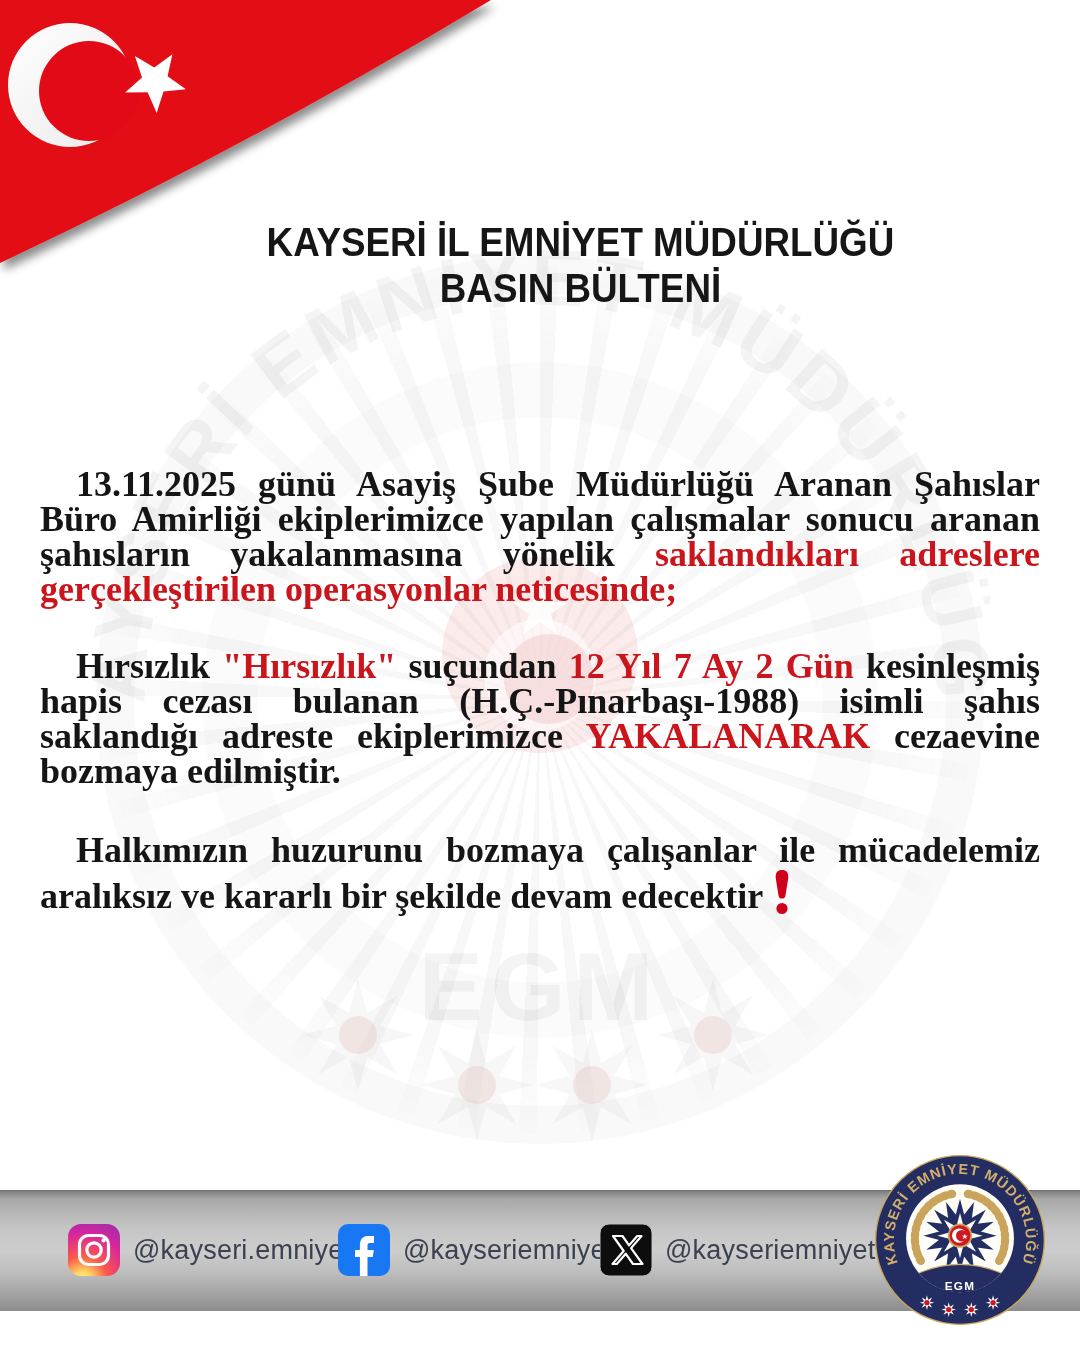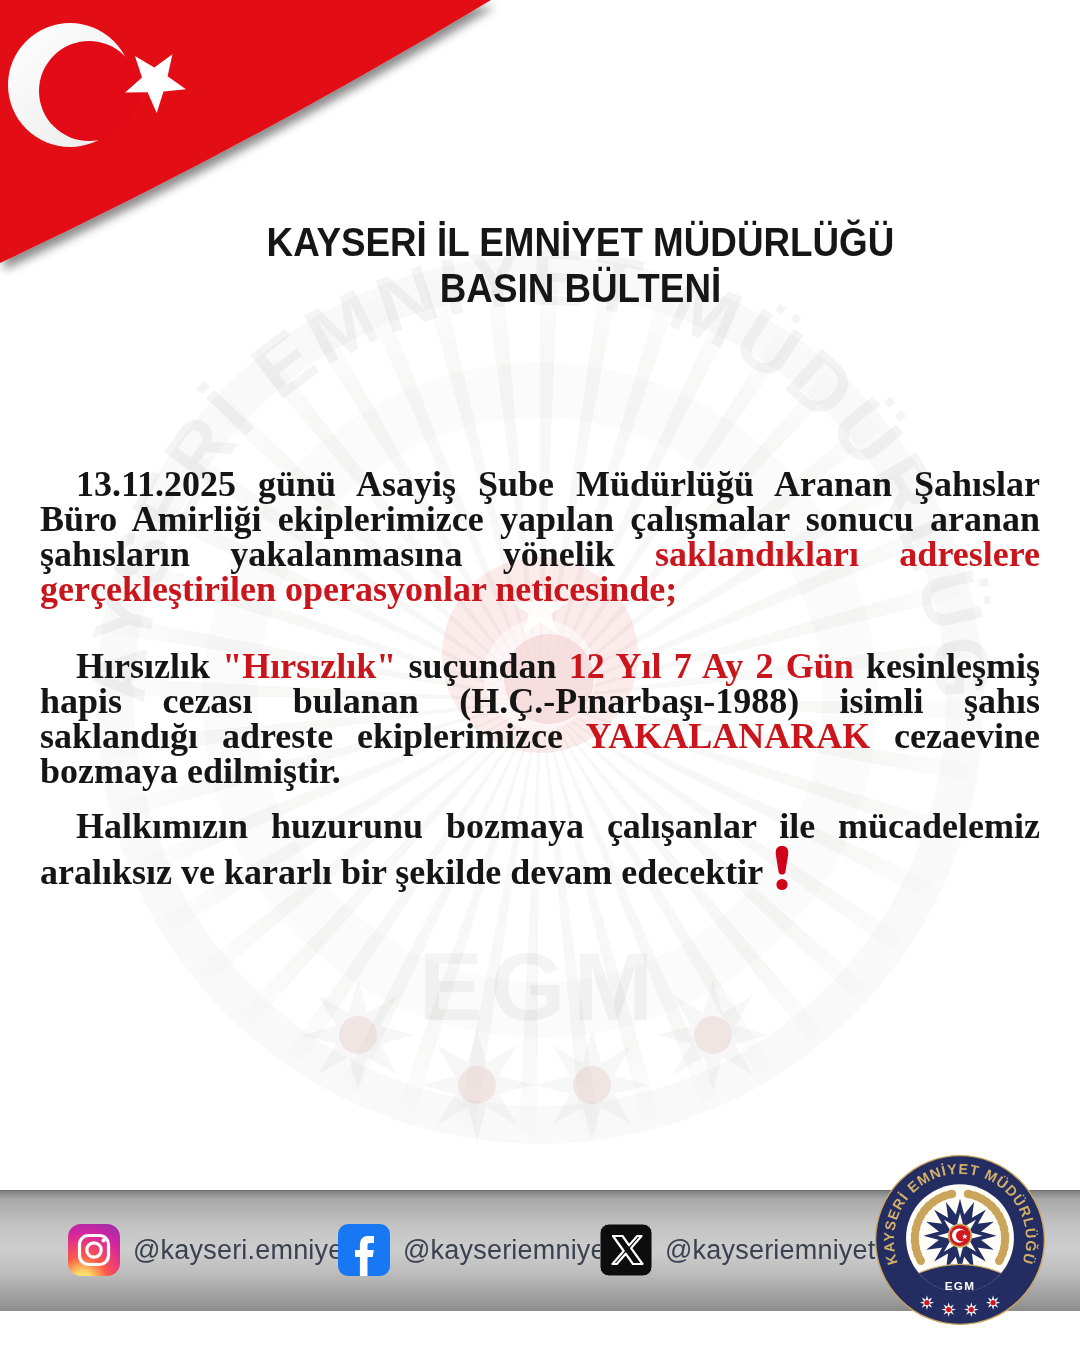--- a/index.html
+++ b/index.html
@@ -25,21 +25,21 @@
   
   .heading-row{position:absolute;left:78px;top:378px;display:flex;align-items:flex-start;gap:18px;}
   .heading{font-weight:700;font-size:37px;line-height:44px;color:#141414;letter-spacing:1px;}
   .pin-icon{margin-top:2px;}
 
   
   .content{position:absolute;left:40px;top:467px;width:1000px;color:#151515;}
   .content p{margin:0;font-weight:700;font-size:36px;line-height:35px;
     text-align:justify;text-indent:36px;}
   .content p.p2{margin-top:42px;}
-  .content p.p3{margin-top:20px;}
+  .content p.p3{margin-top:44px;}
   .red{color:#c9151b;}
   .excl-icon{display:inline-block;vertical-align:-8px;margin-left:8px;}
   .closing{margin-top:36px;font-weight:700;font-style:italic;font-size:31px;line-height:35px;
     text-align:right;color:#141414;}
 
   
   .footer-bar{position:absolute;left:0;top:1190px;width:1080px;height:120px;
     background:linear-gradient(180deg,#7f7f7f 0%,#a9a9a9 7%,#c6c6c6 32%,#cdcdcd 50%,#bdbdbd 68%,#a0a0a0 88%,#8c8c8c 100%);
     border-top:1px solid #6f6f6f;}
   .social{position:absolute;display:flex;align-items:center;gap:13px;}

